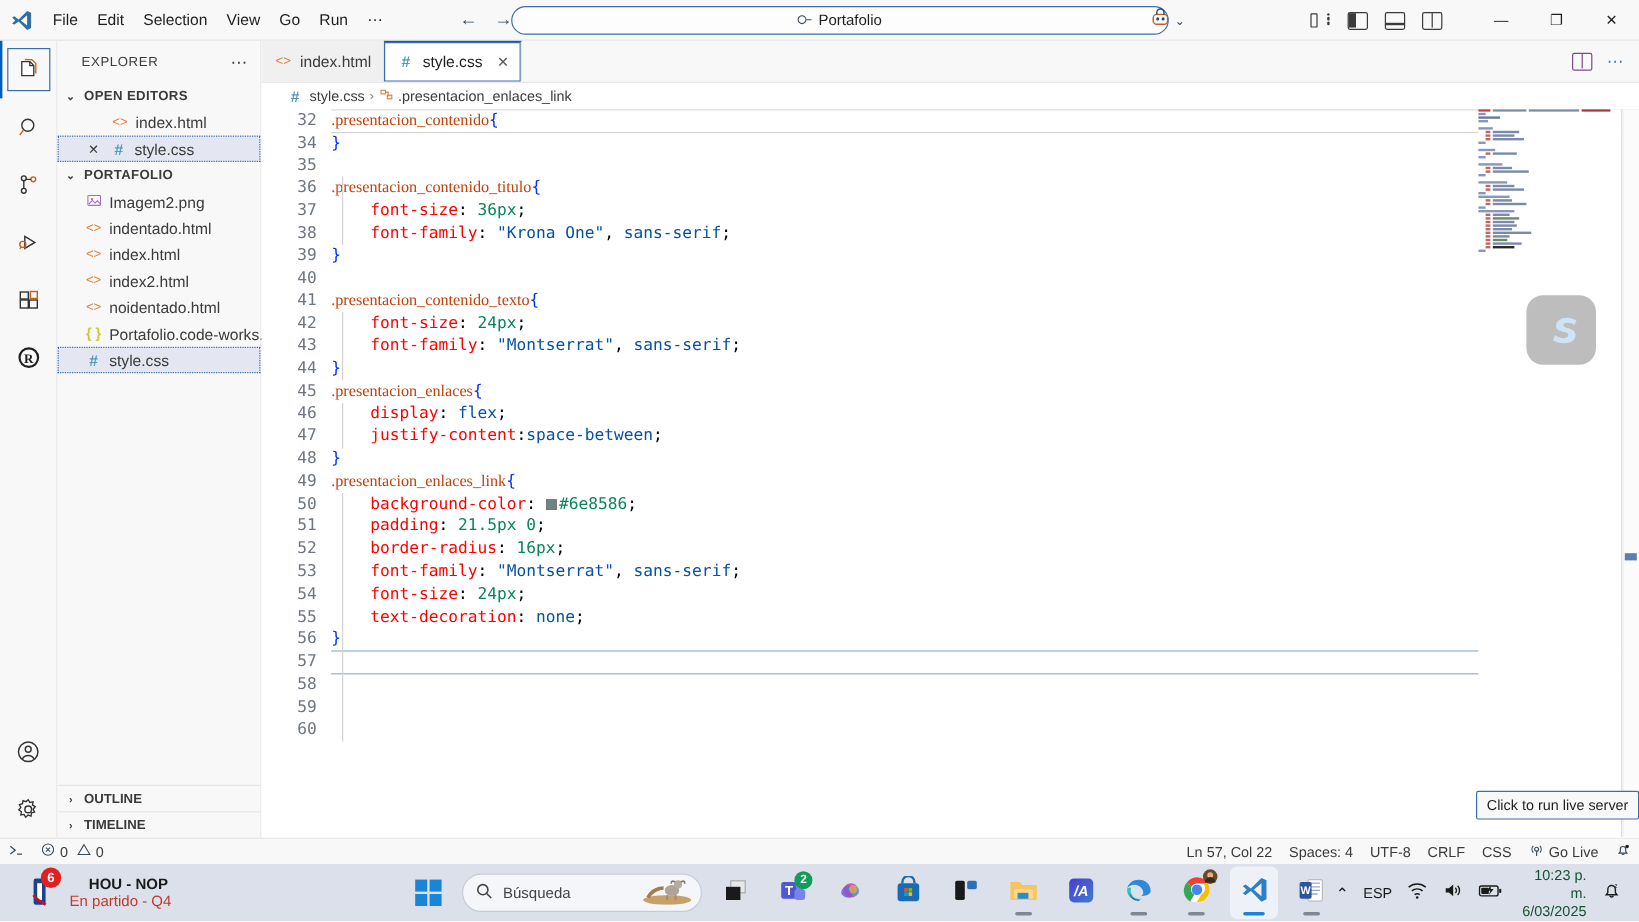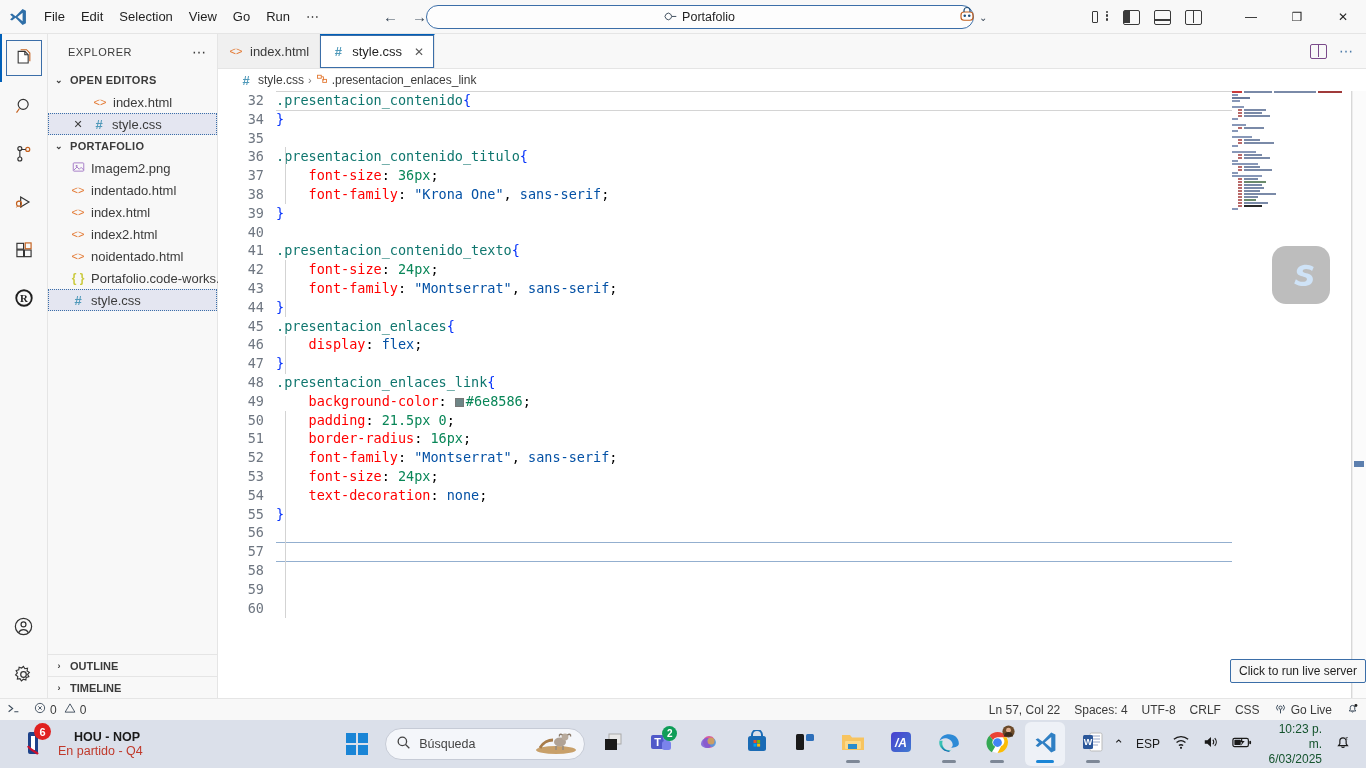--- a/index.html
+++ b/index.html
@@ -115,21 +115,21 @@
   
   .codearea { flex: 1; position: relative; overflow: hidden; background: #ffffff; display:flex; }
   .gutter { width: 58px; flex:none; text-align: right; padding-right: 12px;
             font-family: "DejaVu Sans Mono", monospace; font-size: 13.5px; color: #6e7681; }
   .codecol { flex:1; position: relative; font-family: "DejaVu Sans Mono", monospace; font-size: 13.5px;}
   .ln { height: 18.8px; line-height: 18.8px; white-space: pre; }
   .cur-line-top, .cur-line-bot { position:absolute; left:0; right:0; height:1px; background:#d4d4d4;}
   .indent-guide { position: absolute; width: 1px; background: #d3d3d3; }
 
   
-  .t-sel  { color: #0f766e; }      
+  .t-sel  { color: #c2410c; font-family: Liberation Serif, serif; }      
   .t-brace{ color: #0431fa; }
   .t-prop { color: #ff0000; }
   .t-val  { color: #0451a5; }
   .t-num  { color: #098658; }
   .t-punc { color: #000000; }
   .colorchip { display:inline-block; width:9px; height:9px; border:1px solid #777;
                vertical-align: -1px; margin-right: 2px;}
 
   
   .minimap { position: absolute; right: 14px; top: 0; width: 120px; bottom: 0; background:#fff; }
@@ -509,20 +509,21 @@
           <div class="ln">    <span class="t-prop">font-size</span><span class="t-punc">: </span><span class="t-num">36px</span><span class="t-punc">;</span></div>
           <div class="ln">    <span class="t-prop">font-family</span><span class="t-punc">: </span><span class="t-val">"Krona One"</span><span class="t-punc">, </span><span class="t-val">sans-serif</span><span class="t-punc">;</span></div>
           <div class="ln"><span class="t-brace">}</span></div>
           <div class="ln"> </div>
           <div class="ln"><span class="t-sel">.presentacion_contenido_texto</span><span class="t-brace">{</span></div>
           <div class="ln">    <span class="t-prop">font-size</span><span class="t-punc">: </span><span class="t-num">24px</span><span class="t-punc">;</span></div>
           <div class="ln">    <span class="t-prop">font-family</span><span class="t-punc">: </span><span class="t-val">"Montserrat"</span><span class="t-punc">, </span><span class="t-val">sans-serif</span><span class="t-punc">;</span></div>
           <div class="ln"><span class="t-brace">}</span></div>
           <div class="ln"><span class="t-sel">.presentacion_enlaces</span><span class="t-brace">{</span></div>
           <div class="ln">    <span class="t-prop">display</span><span class="t-punc">: </span><span class="t-val">flex</span><span class="t-punc">;</span></div>
+          <div class="ln">    <span class="t-prop">justify-content</span><span class="t-punc">:</span><span class="t-val">space-between</span><span class="t-punc">;</span></div>
           <div class="ln"><span class="t-brace">}</span></div>
           <div class="ln"><span class="t-sel">.presentacion_enlaces_link</span><span class="t-brace">{</span></div>
           <div class="ln">    <span class="t-prop">background-color</span><span class="t-punc">: </span><span class="colorchip" style="background:#6e8586"></span><span class="t-num">#6e8586</span><span class="t-punc">;</span></div>
           <div class="ln">    <span class="t-prop">padding</span><span class="t-punc">: </span><span class="t-num">21.5px</span> <span class="t-num">0</span><span class="t-punc">;</span></div>
           <div class="ln">    <span class="t-prop">border-radius</span><span class="t-punc">: </span><span class="t-num">16px</span><span class="t-punc">;</span></div>
           <div class="ln">    <span class="t-prop">font-family</span><span class="t-punc">: </span><span class="t-val">"Montserrat"</span><span class="t-punc">, </span><span class="t-val">sans-serif</span><span class="t-punc">;</span></div>
           <div class="ln">    <span class="t-prop">font-size</span><span class="t-punc">: </span><span class="t-num">24px</span><span class="t-punc">;</span></div>
           <div class="ln">    <span class="t-prop">text-decoration</span><span class="t-punc">: </span><span class="t-val">none</span><span class="t-punc">;</span></div>
           <div class="ln"><span class="t-brace">}</span></div>
         </div>

